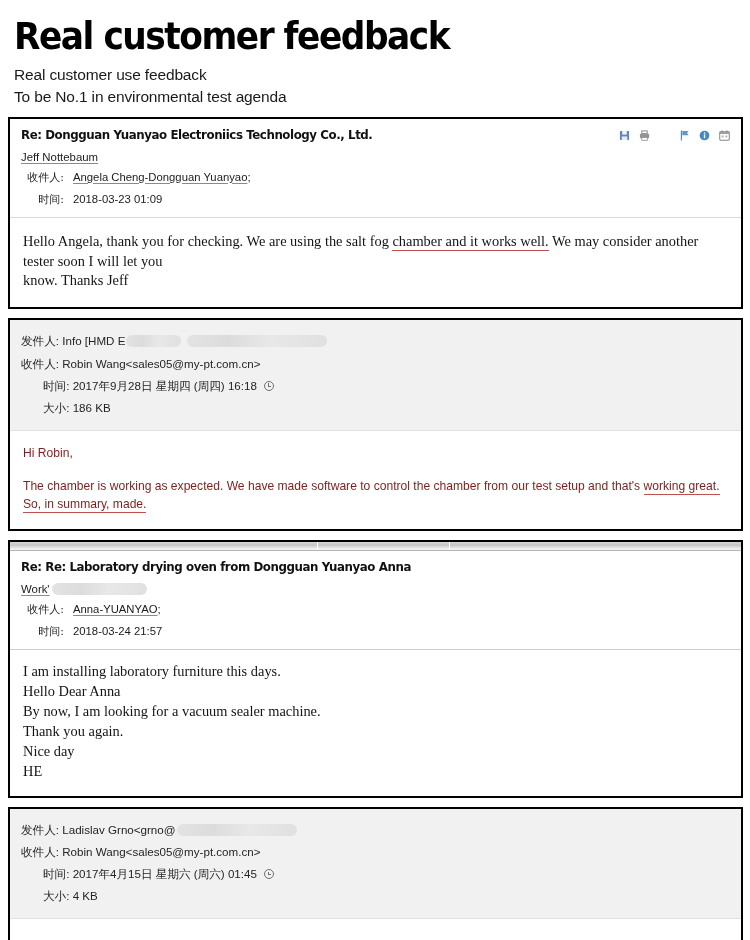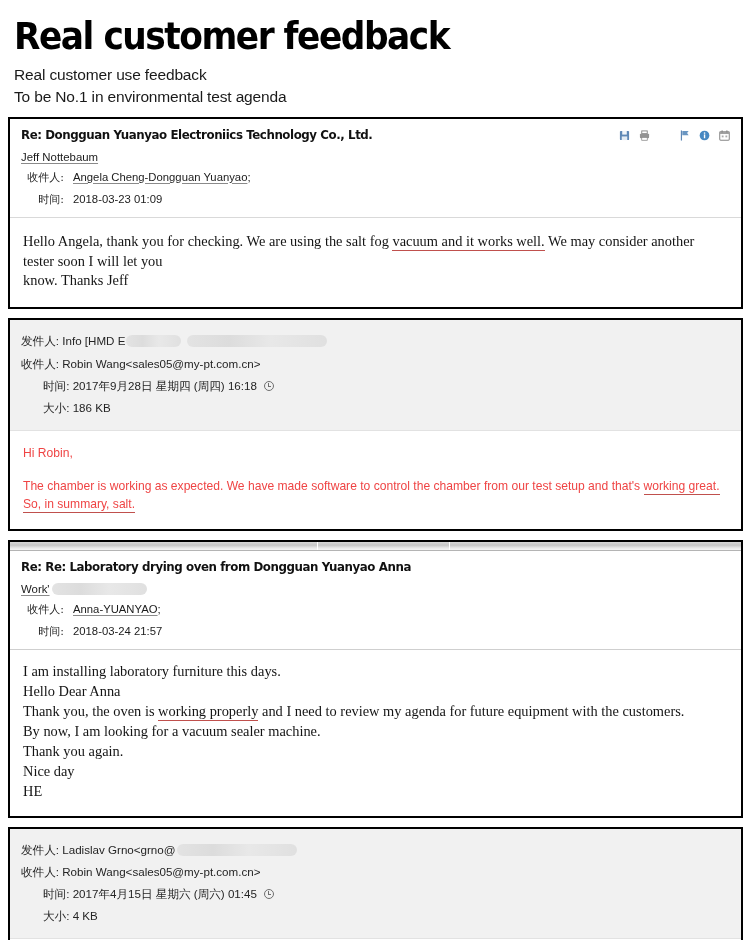--- a/index.html
+++ b/index.html
@@ -154,21 +154,21 @@
     font-size: 14.4px;
     line-height: 1.38;
     color: #141414;
     padding: 13px 14px 14px 13px;
     border-top: 1px solid #d9d9d9;
   }
   .body-sans {
     font-family: "Liberation Sans", sans-serif;
     font-size: 12.1px;
     line-height: 1.5;
-    color: #ef4444;
+    color: #7f1d1d;
     padding: 13px 13px 16px 13px;
   }
   .body-sans .blank { height: 15px; }
   .body-serif .ln { display: block; }
 
   .hl {
     border-bottom: 1.6px solid #c0504d;
     padding-bottom: 1px;
   }
 
@@ -232,21 +232,21 @@
         <span class="v uline">Angela Cheng-Dongguan Yuanyao</span>
         <span>;</span>
       </div>
       <div class="kv">
         <span class="k">时间:</span>
         <span class="v">2018-03-23 01:09</span>
       </div>
     </div>
     <div class="body-serif">
       <span class="ln">
-        <span>Hello Angela, thank you for checking. We are using the salt fog </span><span class="hl">vacuum and it works well.</span><span> We may consider another tester soon I will let you</span>
+        <span>Hello Angela, thank you for checking. We are using the salt fog </span><span class="hl">chamber and it works well.</span><span> We may consider another tester soon I will let you</span>
       </span>
       <span class="ln">
         <span>know. Thanks Jeff</span>
       </span>
     </div>
   </div>
 
   <div class="email-block" id="block2">
     <div class="hdr-b">
       <div class="row">
@@ -259,21 +259,21 @@
         <span class="lbl">时间:</span>&nbsp;<span>2017年9月28日 星期四 (周四) 16:18</span><span class="clock"></span>
       </div>
       <div class="row ind">
         <span class="lbl">大小:</span>&nbsp;<span>186 KB</span>
       </div>
     </div>
     <div class="body-sans">
       <div><span>Hi Robin,</span></div>
       <div class="blank"></div>
       <div><span>The chamber is working as expected. We have made software to control the chamber from our test setup and that's </span><span class="hl">working great.</span></div>
-      <div><span class="hl">So, in summary, salt.</span></div>
+      <div><span class="hl">So, in summary, made.</span></div>
     </div>
   </div>
 
   <div class="email-block" id="block3">
     <div class="chrome"></div>
     <div class="hdr-a">
       <div class="subject-row">
         <div class="subject">Re: Re: Laboratory drying oven from Dongguan Yuanyao Anna</div>
       </div>
       <div class="from-line">
@@ -286,21 +286,20 @@
         <span>;</span>
       </div>
       <div class="kv">
         <span class="k">时间:</span>
         <span class="v">2018-03-24 21:57</span>
       </div>
     </div>
     <div class="body-serif">
       <span class="ln"><span>I am installing laboratory furniture this days.</span></span>
       <span class="ln"><span>Hello Dear Anna</span></span>
-      <span class="ln"><span>Thank you, the oven is </span><span class="hl">working properly</span><span> and I need to review my agenda for future equipment with the customers.</span></span>
       <span class="ln"><span>By now, I am looking  for a vacuum sealer machine.</span></span>
       <span class="ln"><span>Thank you again.</span></span>
       <span class="ln"><span>Nice day</span></span>
       <span class="ln"><span>HE</span></span>
     </div>
   </div>
 
   <div class="email-block" id="block4">
     <div class="hdr-b">
       <div class="row">

